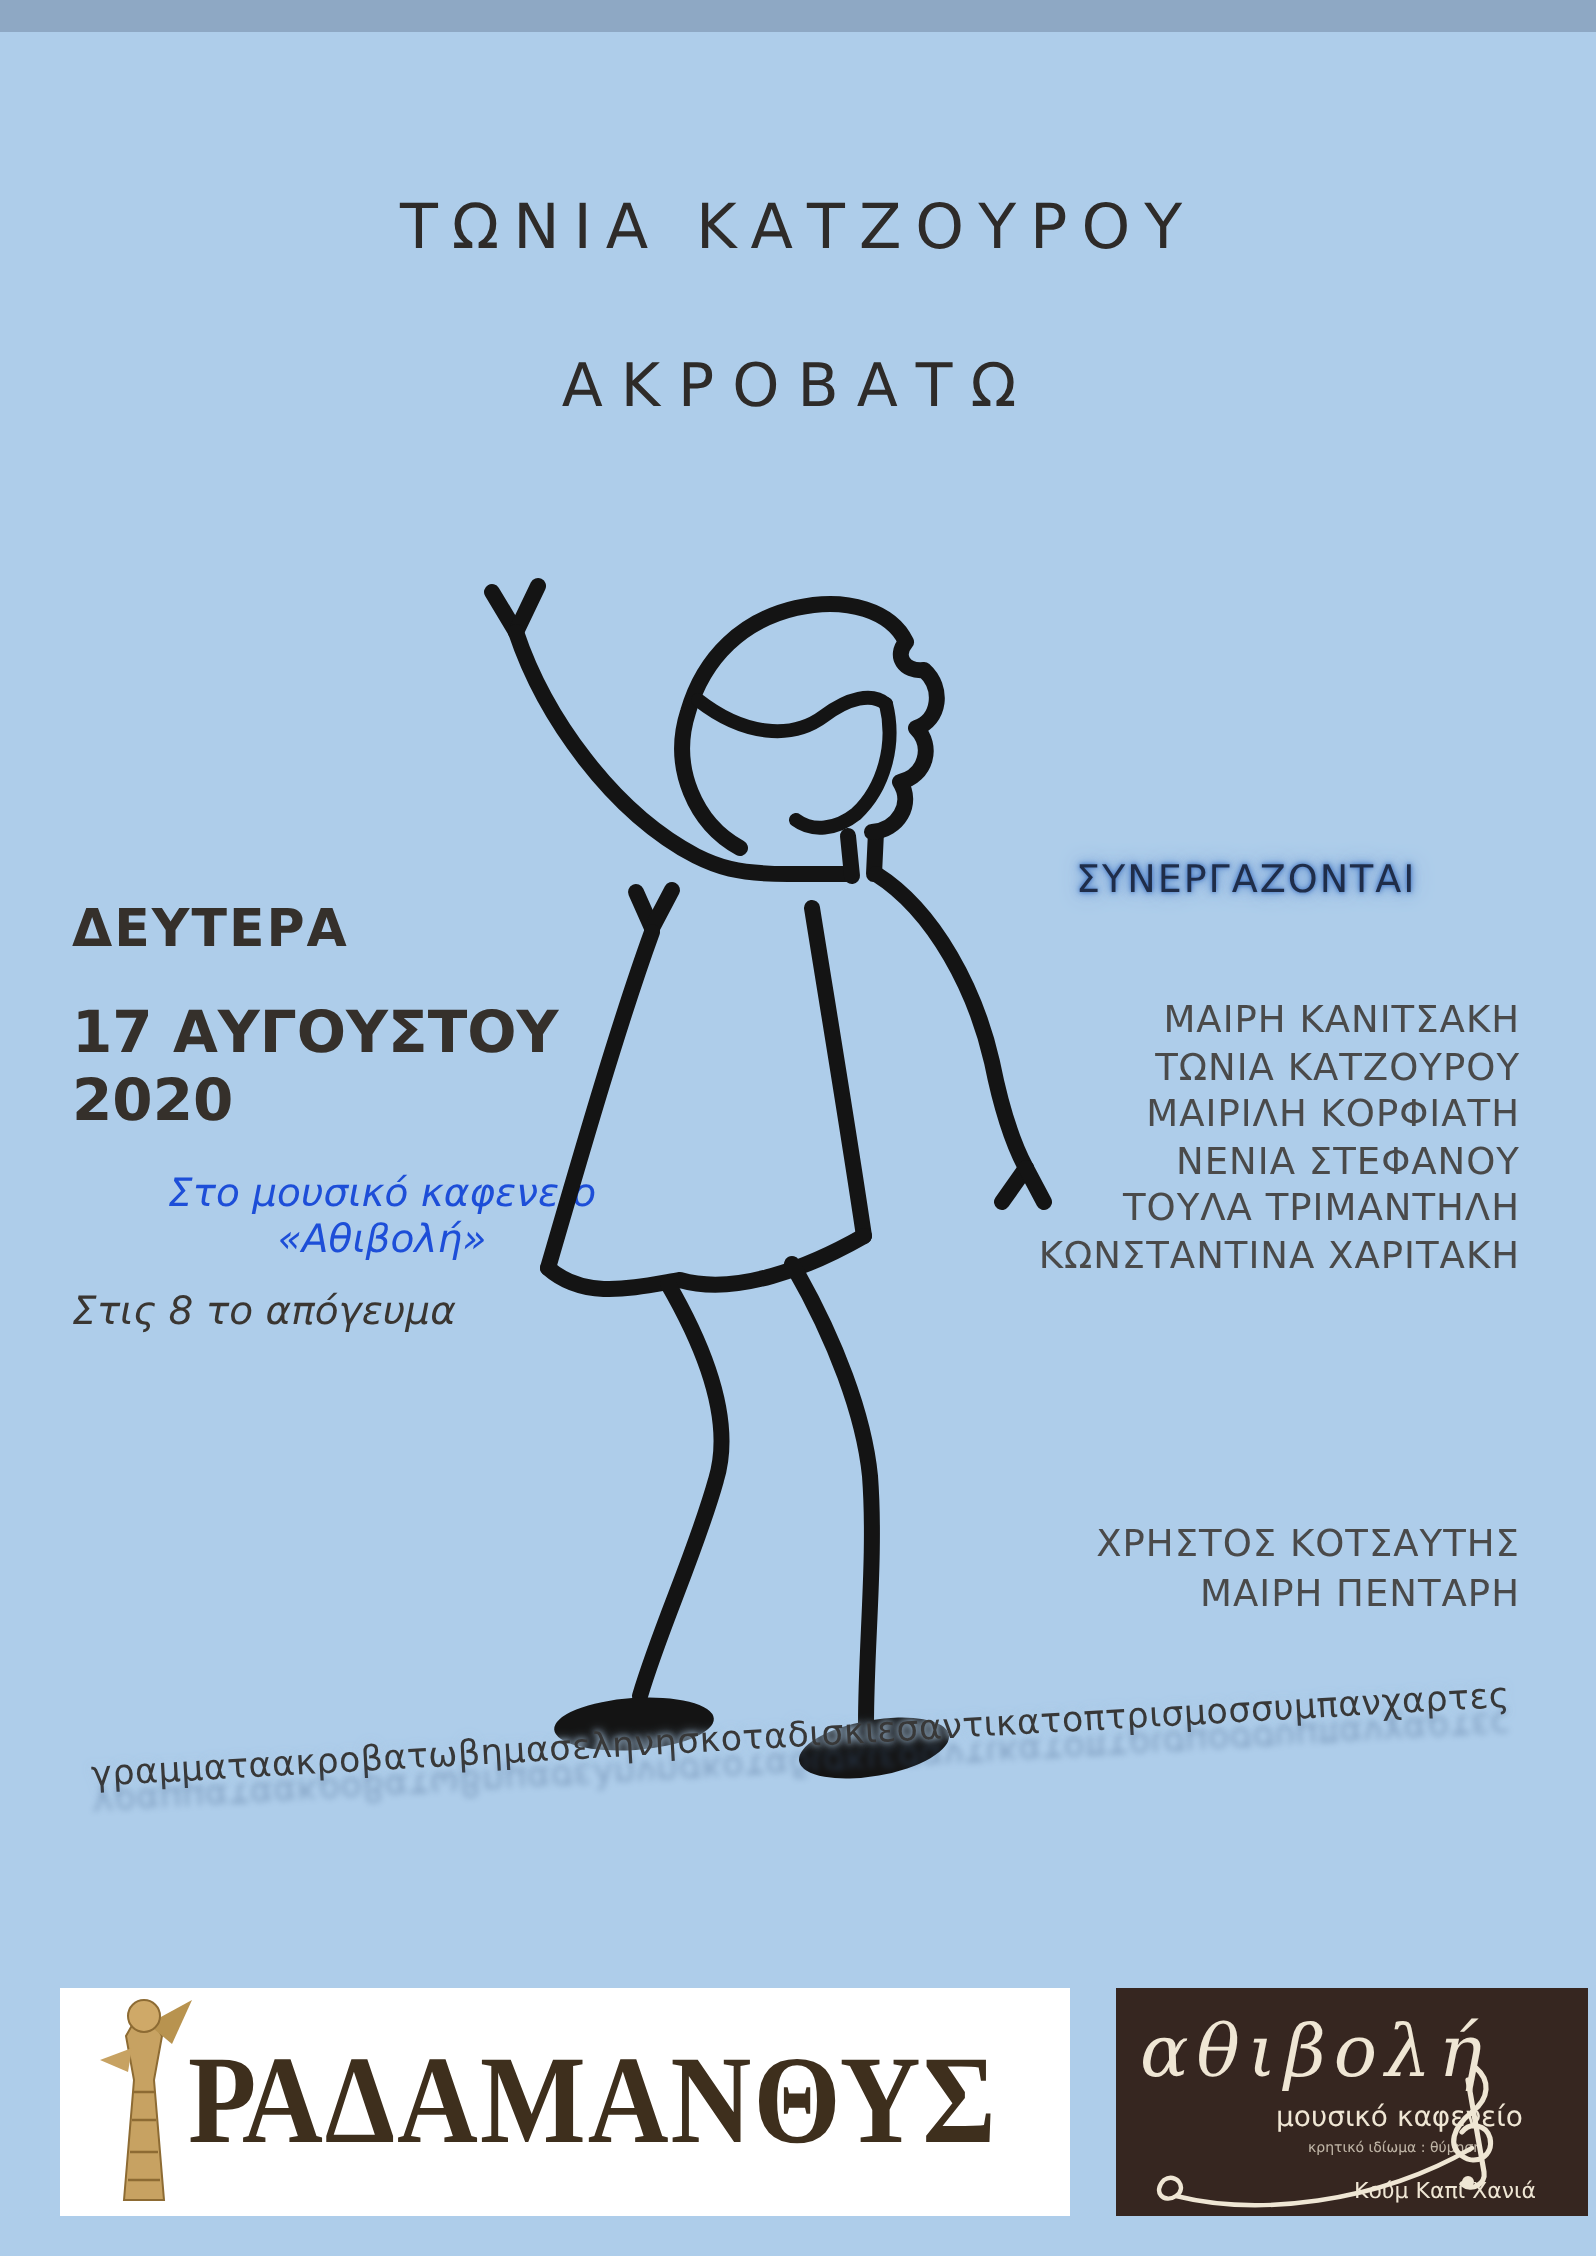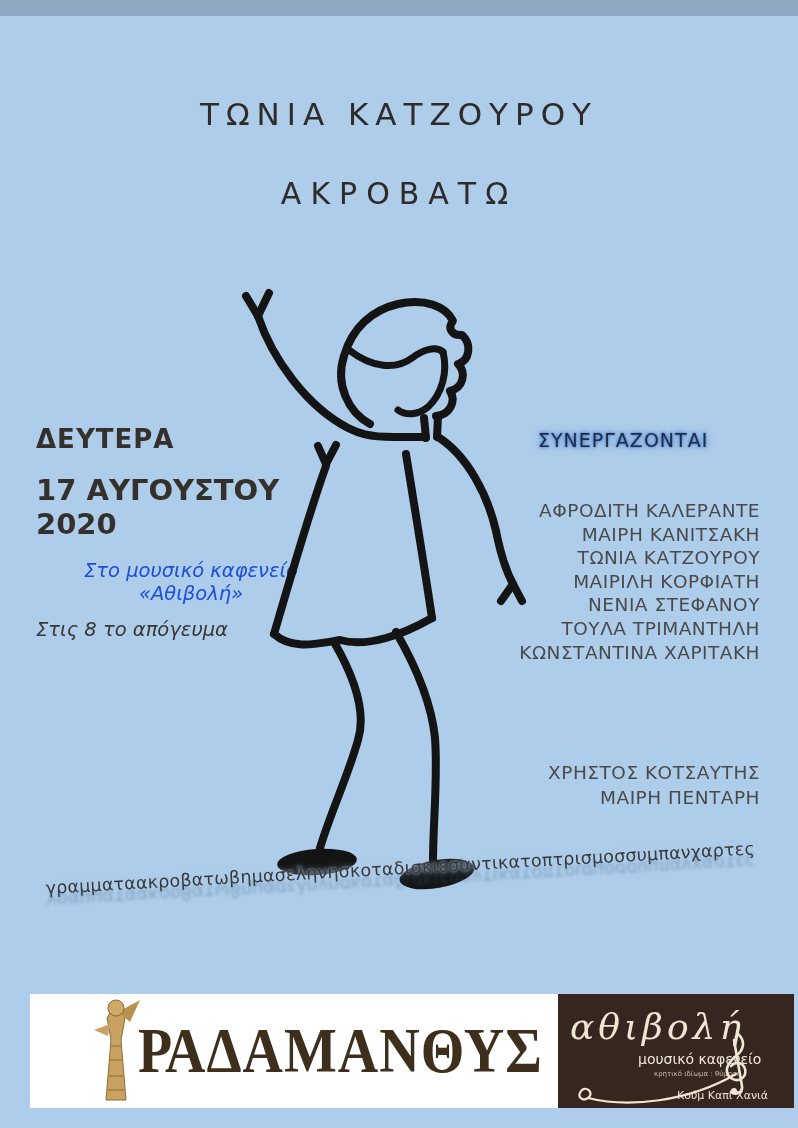--- a/index.html
+++ b/index.html
@@ -12,21 +12,21 @@
   
   .artist-title{
     position:absolute; top:80px; left:0; width:100%; text-align:center;
     font-size:31px; letter-spacing:7px; color:#2e2b29; font-weight:400;
   }
   .show-title{
     position:absolute; top:160px; left:0; width:100%; text-align:center;
     font-size:30px; letter-spacing:9px; color:#2e2b29; font-weight:400;
   }
   
-  .event-block{ position:absolute; left:36px; top:408px; width:310px; color:#35302b;}
+  .event-block{ position:absolute; left:36px; top:434px; width:310px; color:#35302b;}
   .event-day{ font-size:26px; font-weight:bold; letter-spacing:1px;}
   .event-date{ font-size:29px; font-weight:bold; margin-top:19px; letter-spacing:0px;}
   .event-venue{ font-size:19.5px; font-style:italic; margin-top:18px; color:#1d4ed8;text-align:center;}
   .event-time{ font-size:19.5px; font-style:italic; margin-top:13px; color:#3a3632;}
   
   .collab-heading{
     position:absolute; left:538px; top:413px;
     font-size:19px; letter-spacing:1px; color:#1f2d49;
     text-shadow:0 0 2px rgba(60,110,190,1),0 0 5px rgba(80,130,200,.95),0 0 10px rgba(110,155,215,.85);
   }
@@ -54,21 +54,21 @@
     font-size:17.5px; color:#383838; white-space:nowrap; letter-spacing:.2px;
     text-shadow:0 0 3px rgba(174,205,234,.95),0 0 6px rgba(174,205,234,.85);
   }
   .rope-reflection{
     transform:scaleY(-1); filter:blur(1.7px); opacity:.38; color:#3d5c85;
     margin-top:-7px; text-shadow:none;
   }
   
   .logo-band{
     position:absolute; left:30px; top:978px; width:505px; height:114px;
-    background:#ffffff; z-index:3; display:flex; align-items:center; overflow:hidden;padding-left:44px;
+    background:#ffffff; z-index:3; display:flex; align-items:center; overflow:hidden;
   }
   .radamanthys-text{
     font-family:"Liberation Serif","DejaVu Serif",serif; font-weight:bold;
     font-size:56px; color:#3e2f1d; letter-spacing:1px; margin-left:-12px;
     transform:scaleY(1.12); white-space:nowrap;
   }
   .statue{ flex:0 0 auto; margin-left:4px;}
   .logo-athivoli{
     position:absolute; left:558px; top:978px; width:236px; height:114px;
     background:#362620; z-index:3; color:#efe6d4; overflow:hidden;
@@ -94,21 +94,20 @@
 
   <div class="event-block">
     <div class="event-day">ΔΕΥΤΕΡΑ</div>
     <div class="event-date">17 ΑΥΓΟΥΣΤΟΥ 2020</div>
     <div class="event-venue">Στο μουσικό καφενείο «Αθιβολή»</div>
     <div class="event-time">Στις 8 το απόγευμα</div>
   </div>
 
   <div class="collab-heading">ΣΥΝΕΡΓΑΖΟΝΤΑΙ</div>
   <div class="collab-names">
-    <div>ΑΦΡΟΔΙΤΗ ΚΑΛΕΡΑΝΤΕ</div>
     <div>ΜΑΙΡΗ ΚΑΝΙΤΣΑΚΗ</div>
     <div>ΤΩΝΙΑ ΚΑΤΖΟΥΡΟΥ</div>
     <div>ΜΑΙΡΙΛΗ ΚΟΡΦΙΑΤΗ</div>
     <div>ΝΕΝΙΑ ΣΤΕΦΑΝΟΥ</div>
     <div>ΤΟΥΛΑ ΤΡΙΜΑΝΤΗΛΗ</div>
     <div>ΚΩΝΣΤΑΝΤΙΝΑ ΧΑΡΙΤΑΚΗ</div>
   </div>
   <div class="dialog-names">
     <div>ΧΡΗΣΤΟΣ ΚΟΤΣΑΥΤΗΣ</div>
     <div>ΜΑΙΡΗ ΠΕΝΤΑΡΗ</div>

